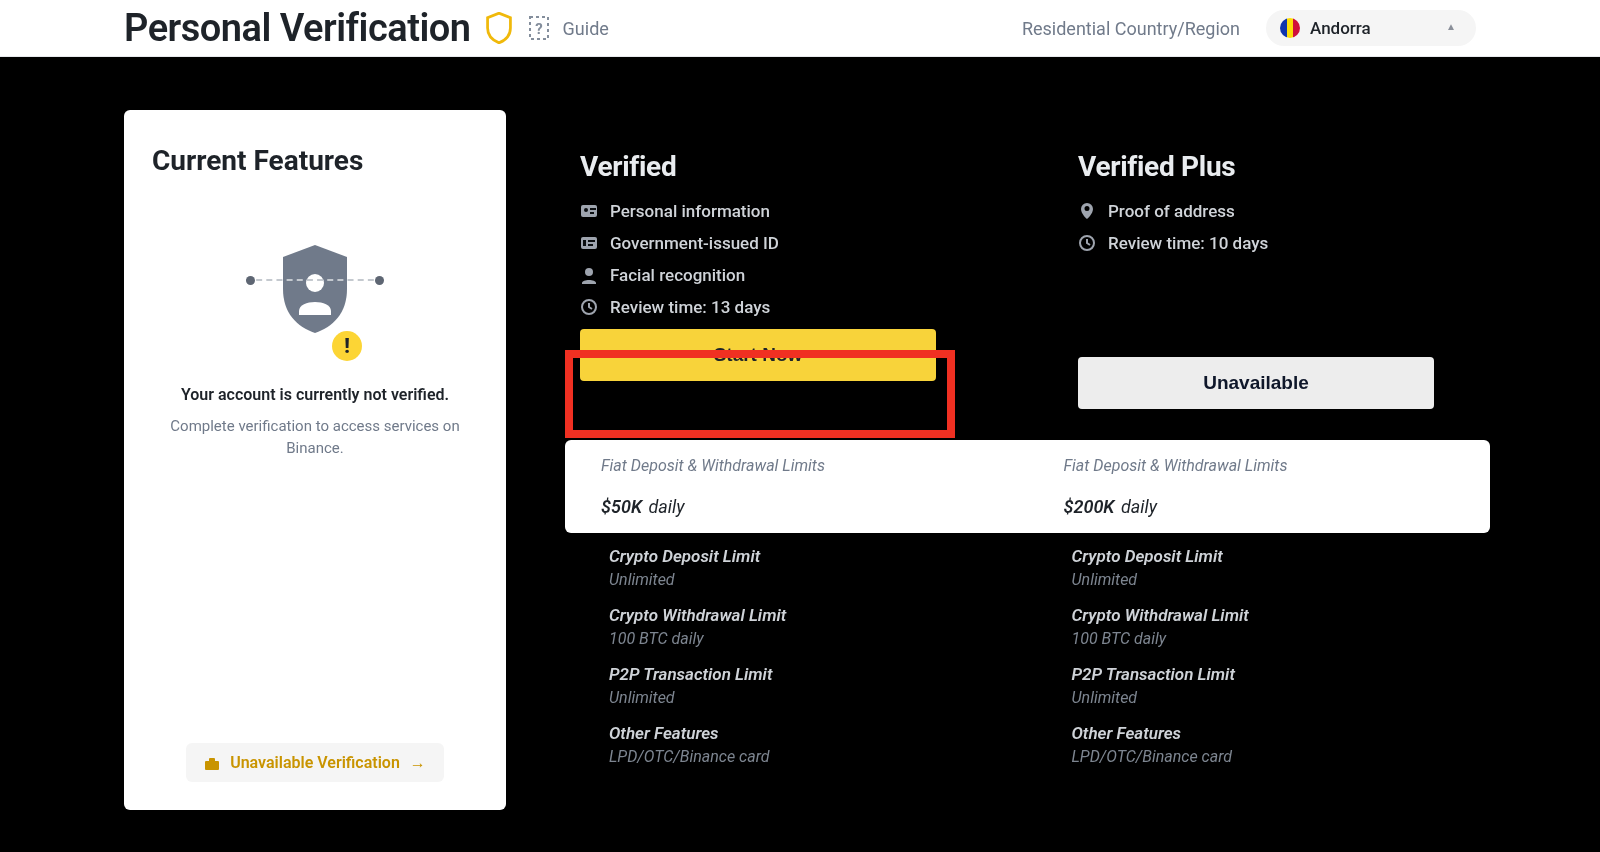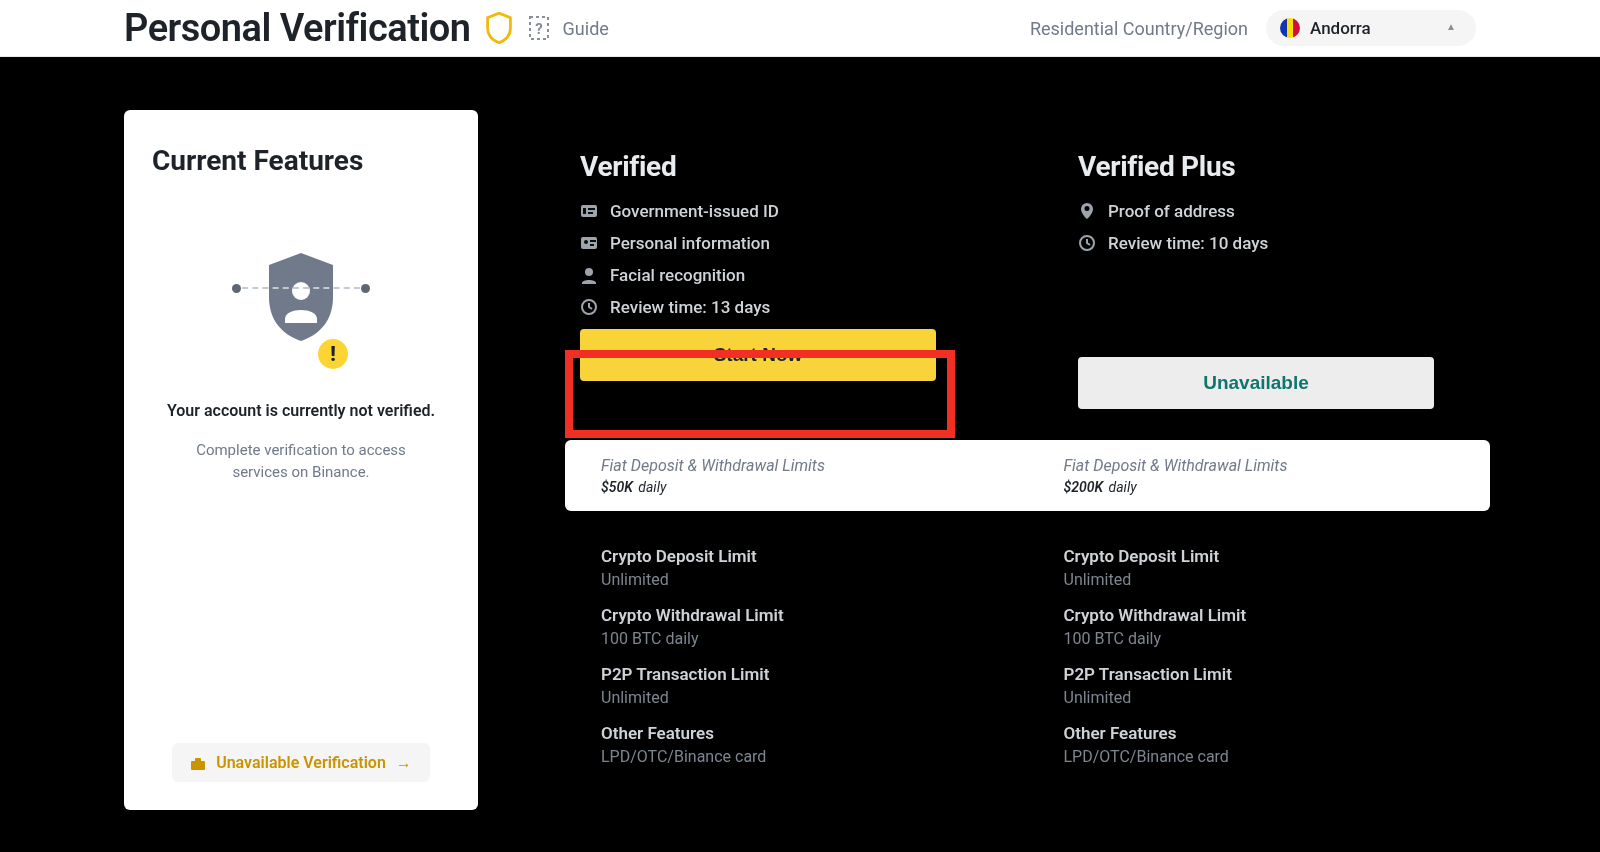--- a/index.html
+++ b/index.html
@@ -36,45 +36,44 @@
   }
   .page-title {
     font-size:38px; font-weight:600; color:var(--text);
     letter-spacing:-0.5px;
   }
   .title-icons { display:flex; align-items:center; gap:14px; margin-left:14px; }
   .shield-sm { width:28px; height:32px; }
   .help-sm { width:24px; height:28px; }
   .guide-link { margin-left:12px; color:var(--muted); font-size:18px; }
 
-  .top-right { margin-left:auto; display:flex; align-items:center; gap:18px; }
+  .top-right { margin-left:auto; display:flex; align-items:center; gap:26px; }
   .country-label { color:var(--muted); font-size:18px; }
   .country-select {
     background:#f5f5f5; border-radius:999px;
     padding:8px 22px 8px 14px;
     display:flex; align-items:center; gap:10px;
     min-width:210px;
     position:relative;
   }
   .flag { width:20px; height:20px; border-radius:50%;
     background:linear-gradient(90deg, #1035ac 0 33%, #fcdd09 33% 66%, #d0103a 66% 100%);
   }
   .country-name { color:var(--text); font-size:17px; font-weight:500; }
   .chev { margin-left:auto; color:#8a8f99; font-size:12px; transform:rotate(180deg); }
 
   
   .sidebar {
     position:absolute; top:110px; left:124px;
-    width:354px; height:700px; 
+    width:382px; height:700px; 
     background:var(--card-bg);
     border-radius:6px;
     padding:28px 28px 0 28px;
     display:flex; flex-direction:column;
     box-shadow:0 0 0 1px rgba(0,0,0,0.04);
-    gap:8px;
   }
   .sidebar h2 { margin:6px 0 24px 0; font-size:28px; font-weight:700; color:var(--text); }
   .shield-illus { align-self:center; margin-top:40px; margin-bottom:18px; width:110px; height:120px; position:relative; }
   .sidebar .msg1 { text-align:center; font-size:16px; font-weight:600; color:var(--text); margin:6px 8px; }
   .sidebar .msg2 { text-align:center; font-size:15px; color:var(--muted); margin:6px 18px; line-height:1.45; }
 
   .enterprise {
     margin-top:auto; margin-bottom:28px;
     align-self:center;
     background:#f5f5f5; border-radius:6px;
@@ -98,21 +97,21 @@
   .cta-wrap { margin-top:12px; }
   .cta-start {
     width:356px; height:52px;
     background:var(--yellow); color:#1e2329;
     display:flex; align-items:center; justify-content:center;
     font-size:19px; font-weight:600; border-radius:4px;
     border:none; cursor:pointer;
   }
   .cta-unavail {
     width:356px; height:52px;
-    background:#ededed; color:#0f766e;
+    background:#ededed; color:#0f172a;
     display:flex; align-items:center; justify-content:center;
     font-size:19px; font-weight:600; border-radius:4px;
     border:none;
   }
   .highlight-box {
     position:absolute; top:240px; left:45px;
     width:390px; height:88px;
     border:8px solid var(--highlight);
     pointer-events:none;
     z-index:5;
@@ -121,28 +120,28 @@
   .limits-band {
     position:absolute; top:330px; left:45px; right:-14px;
     background:#fff; border-radius:6px;
     display:grid; grid-template-columns:1fr 1fr;
     padding:12px 0;
     box-shadow:0 2px 8px rgba(0,0,0,0.15);
     font-style:italic;
   }
   .band-col { padding:4px 36px; }
   .band-label { color:#707a8a; font-size:16px; }
-  .band-val { color:#1e2329; font-size:14px; font-weight:600; margin-top:4px; }
+  .band-val { color:#1e2329; font-size:18px; font-weight:600; margin-top:21px; }
   .band-val .unit { font-weight:400; color:#1e2329; margin-left:2px; }
 
   .lower { position:absolute; top:420px; left:45px; right:-14px;
     display:grid; grid-template-columns:1fr 1fr; gap:0 0;
   }
   .lower .col { padding:0 36px; }
-  .lim-group { margin:16px 0 4px 0; }
+  .lim-group { margin:16px 0 4px 8px;font-style:italic; }
   .lim-label { color:#cfd3d8; font-size:17px; font-weight:600; }
   .lim-val { color:#7d8590; font-size:16px; margin-top:4px; }
 
   
   .ic svg, .title-icons svg { display:block; }
 
   
   .big-shield { width:80px; height:96px; margin:0 auto; display:block; }
   .dots { position:absolute; top:38px; left:-14px; right:-14px; height:2px;
           border-top:2px dashed #c4c9cf; }
@@ -216,37 +215,37 @@
 
   <div class="tiers">
 
     <div class="tier">
       <h3>Verified</h3>
 
       <div class="req">
         <span class="ic">
           <svg viewBox="0 0 18 18" fill="#9ea4ae">
               <rect x="1" y="3" width="16" height="12" rx="2"></rect>
+              <circle cx="6" cy="8" r="2" fill="#0b0e11"></circle>
+              <rect x="10" y="6" width="6" height="2" fill="#0b0e11"></rect>
+              <rect x="10" y="10" width="4" height="2" fill="#0b0e11"></rect>
+            </svg>
+        </span>
+        <span>Personal information</span>
+      </div>
+      <div class="req">
+        <span class="ic">
+          <svg viewBox="0 0 18 18" fill="#9ea4ae">
+              <rect x="1" y="3" width="16" height="12" rx="2"></rect>
               <rect x="3" y="6" width="3" height="6" fill="#0b0e11"></rect>
               <rect x="8" y="6" width="7" height="2" fill="#0b0e11"></rect>
               <rect x="8" y="10" width="5" height="2" fill="#0b0e11"></rect>
             </svg>
         </span>
         <span>Government-issued ID</span>
-      </div>
-      <div class="req">
-        <span class="ic">
-          <svg viewBox="0 0 18 18" fill="#9ea4ae">
-              <rect x="1" y="3" width="16" height="12" rx="2"></rect>
-              <circle cx="6" cy="8" r="2" fill="#0b0e11"></circle>
-              <rect x="10" y="6" width="6" height="2" fill="#0b0e11"></rect>
-              <rect x="10" y="10" width="4" height="2" fill="#0b0e11"></rect>
-            </svg>
-        </span>
-        <span>Personal information</span>
       </div>
       <div class="req">
         <span class="ic">
           <svg viewBox="0 0 18 18" fill="#9ea4ae">
               <circle cx="9" cy="6" r="4"></circle>
               <path d="M2 17c0-4 14-4 14 0v1H2z"></path>
             </svg>
         </span>
         <span>Facial recognition</span>
       </div>

